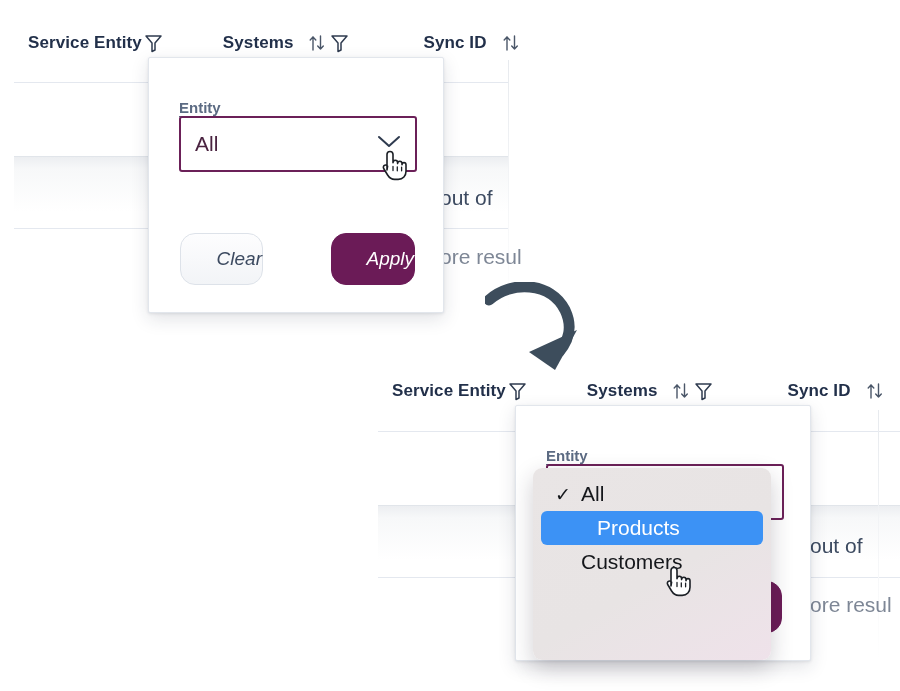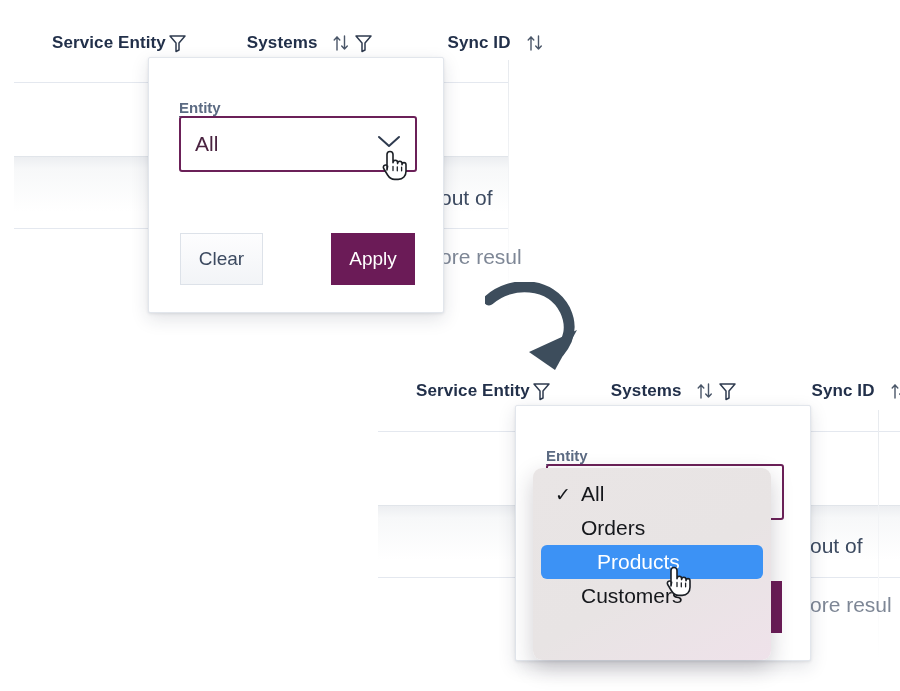--- a/index.html
+++ b/index.html
@@ -16,21 +16,21 @@
   .tbl-header {
     position: absolute;
     display: flex;
     align-items: center;
     font-weight: bold;
     font-size: 17px;
     color: #22304a;
     letter-spacing: .1px;
     white-space: nowrap;
   }
-  .col { display: flex; align-items: center; margin-left: 24px; }
+  .col { display: flex; align-items: center; }
   .col-label { margin-right: 2px; }
   .ico { display:inline-flex; align-items:center; justify-content:center; }
   .ico svg { display:block; }
 
   
   .rowline {
     position: absolute;
     height: 1px;
     background: #e4e8ef;
   }
@@ -81,24 +81,25 @@
     font-size: 21px;
     color: #4a2340;
     flex: 1;
   }
   .chev { color:#2f3b4f; }
 
   .btn {
     position: absolute;
     display: flex;
     align-items: center;
-    justify-content: center;
+    justify-content: flex-end;
     font-size: 19px;
-    border-radius: 0;
+    border-radius: 15px;
     cursor: pointer;
+    font-style: italic;
   }
   .btn-clear {
     background: linear-gradient(180deg,#fdfdfe,#f2f4f7);
     border: 1px solid #dde2e9;
     color: #3c4a60;
   }
   .btn-apply {
     background: #6b1b57;
     border: 1px solid #6b1b57;
     color: #ffffff;
@@ -279,23 +280,20 @@
     <div class="btn btn-apply" style="left:182px; top:175px; width:84px; height:52px;">
       <span style="visibility:hidden;">Apply</span>
     </div>
   </div>
 
   <div class="native-list" style="left:533px; top:468px; width:238px; height:192px;">
     <div class="opt">
       <span class="check">✓</span>
       <span>All</span>
     </div>
-    <div class="opt">
-      <span>Orders</span>
-    </div>
     <div class="opt selected">
       <span>Products</span>
     </div>
     <div class="opt">
       <span>Customers</span>
     </div>
   </div>
 
   <div class="cursor" style="left:660px; top:562px;">
     <svg width="34" height="36" viewBox="0 0 34 36">

